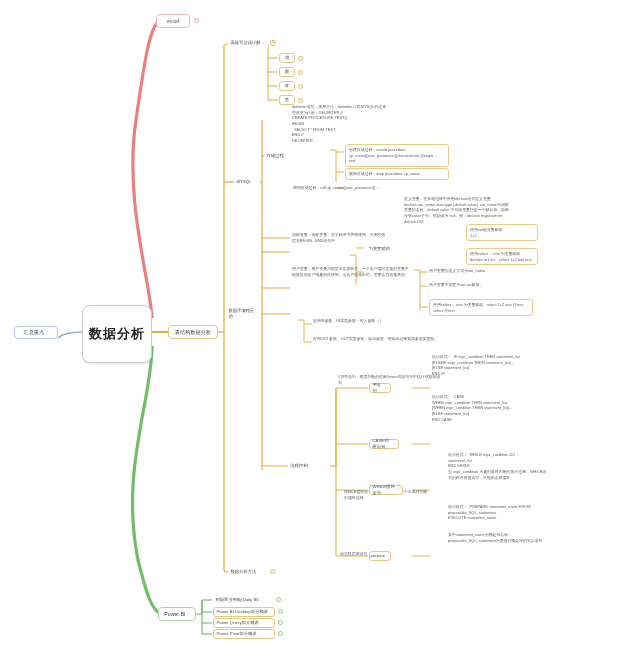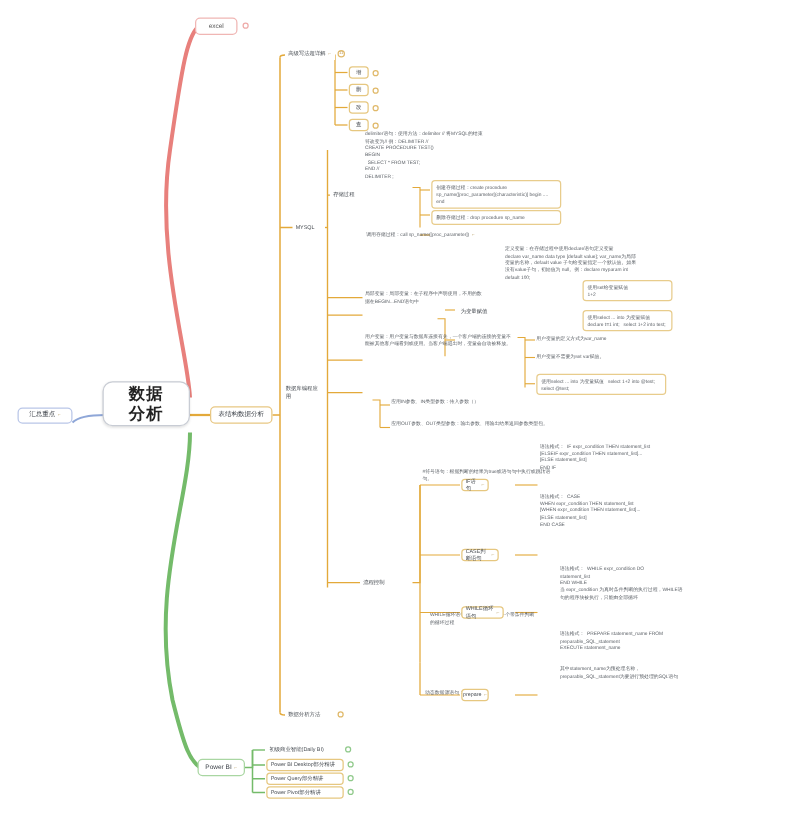--- a/index.html
+++ b/index.html
@@ -4,23 +4,23 @@
 <style>
   html,body{margin:0;padding:0;background:#ffffff;}
   body{width:640px;height:651px;position:relative;overflow:hidden;
        font-family:"Liberation Sans","DejaVu Sans",sans-serif;}
   #canvas{position:absolute;left:0;top:0;width:640px;height:651px;}
   svg.links{position:absolute;left:0;top:0;width:640px;height:651px;pointer-events:none;}
 
   
   .node{position:absolute;box-sizing:border-box;background:#fff;}
   .root{
-    left:82px;top:305px;width:70px;height:36px;
+    left:82px;top:305px;width:70px;height:58px;
     border:1px solid #c8ccd4;border-radius:8px;
-    display:flex;flex-direction:column;align-items:center;justify-content:center;
+    display:flex;flex-direction:row;align-items:center;justify-content:center;
     font-weight:bold;font-size:13px;color:#222;line-height:1.25;letter-spacing:1px;
     box-shadow:0 1px 2px rgba(0,0,0,.10);z-index:6;
   }
   .root span{display:block;}
 
   .pill{
     position:absolute;box-sizing:border-box;background:#fff;
     border:1px solid #cfd4dc;border-radius:4px;
     font-size:5.2px;color:#3a3f46;line-height:1.2;
     display:flex;align-items:center;justify-content:center;

